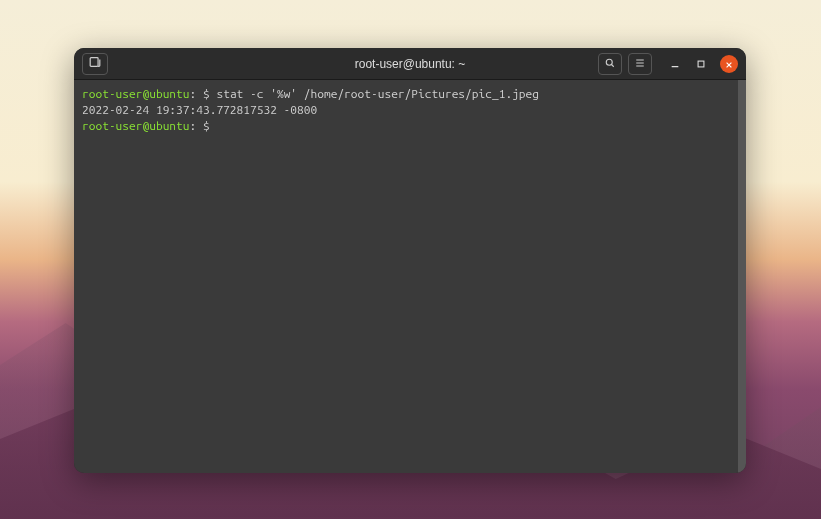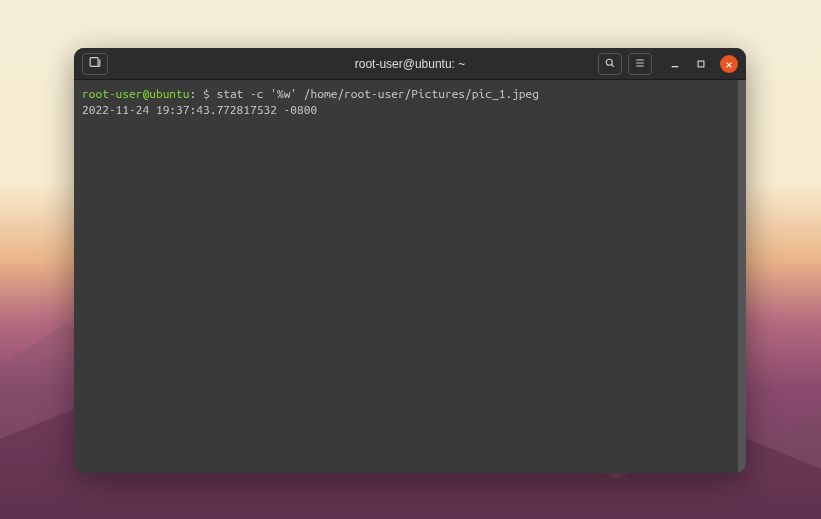--- a/index.html
+++ b/index.html
@@ -283,19 +283,20 @@
         </div>
 
       </div>
     </div>
   </div>
 
   <div class="terminal-body">
 
     <div class="term-line"><span class="prompt-user">root-user@ubuntu</span><span class="prompt-sep">:</span><span class="prompt-sym"> $ </span><span class="cmd-text">stat -c '%w' /home/root-user/Pictures/pic_1.jpeg</span></div>
 
-    <div class="term-line"><span class="output-text">2022-11-24 19:37:43.772817532 -0800</span></div>
-
+    <div class="term-line"><span class="output-text">2022-02-24 19:37:43.772817532 -0800</span></div>
+
+    <div class="term-line"><span class="prompt-user">root-user@ubuntu</span><span class="prompt-sep">:</span><span class="prompt-sym"> $ </span><span class="cursor-area"></span></div>
 
     <div class="terminal-scrollbar"></div>
   </div>
 
 </div>
 
 </body></html>

